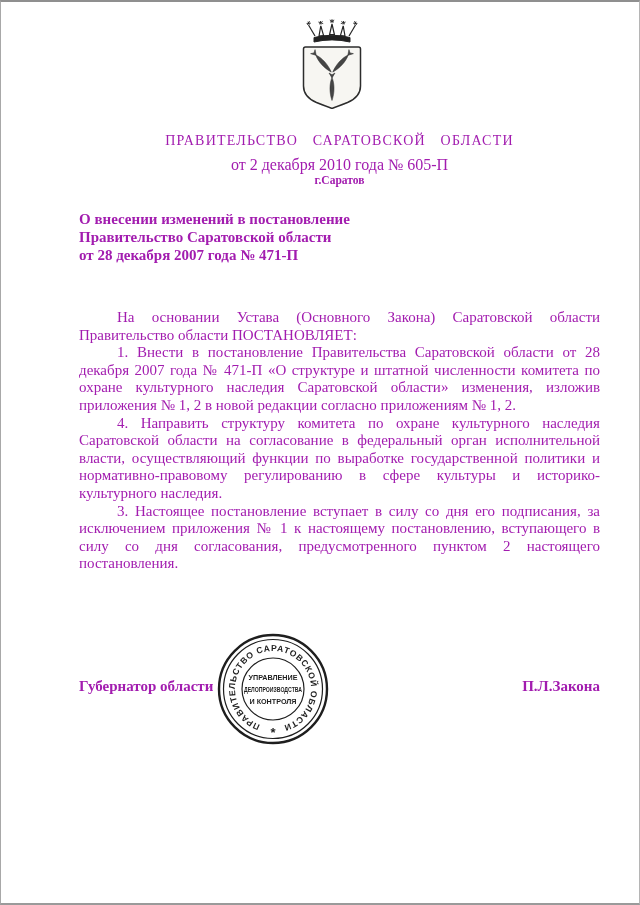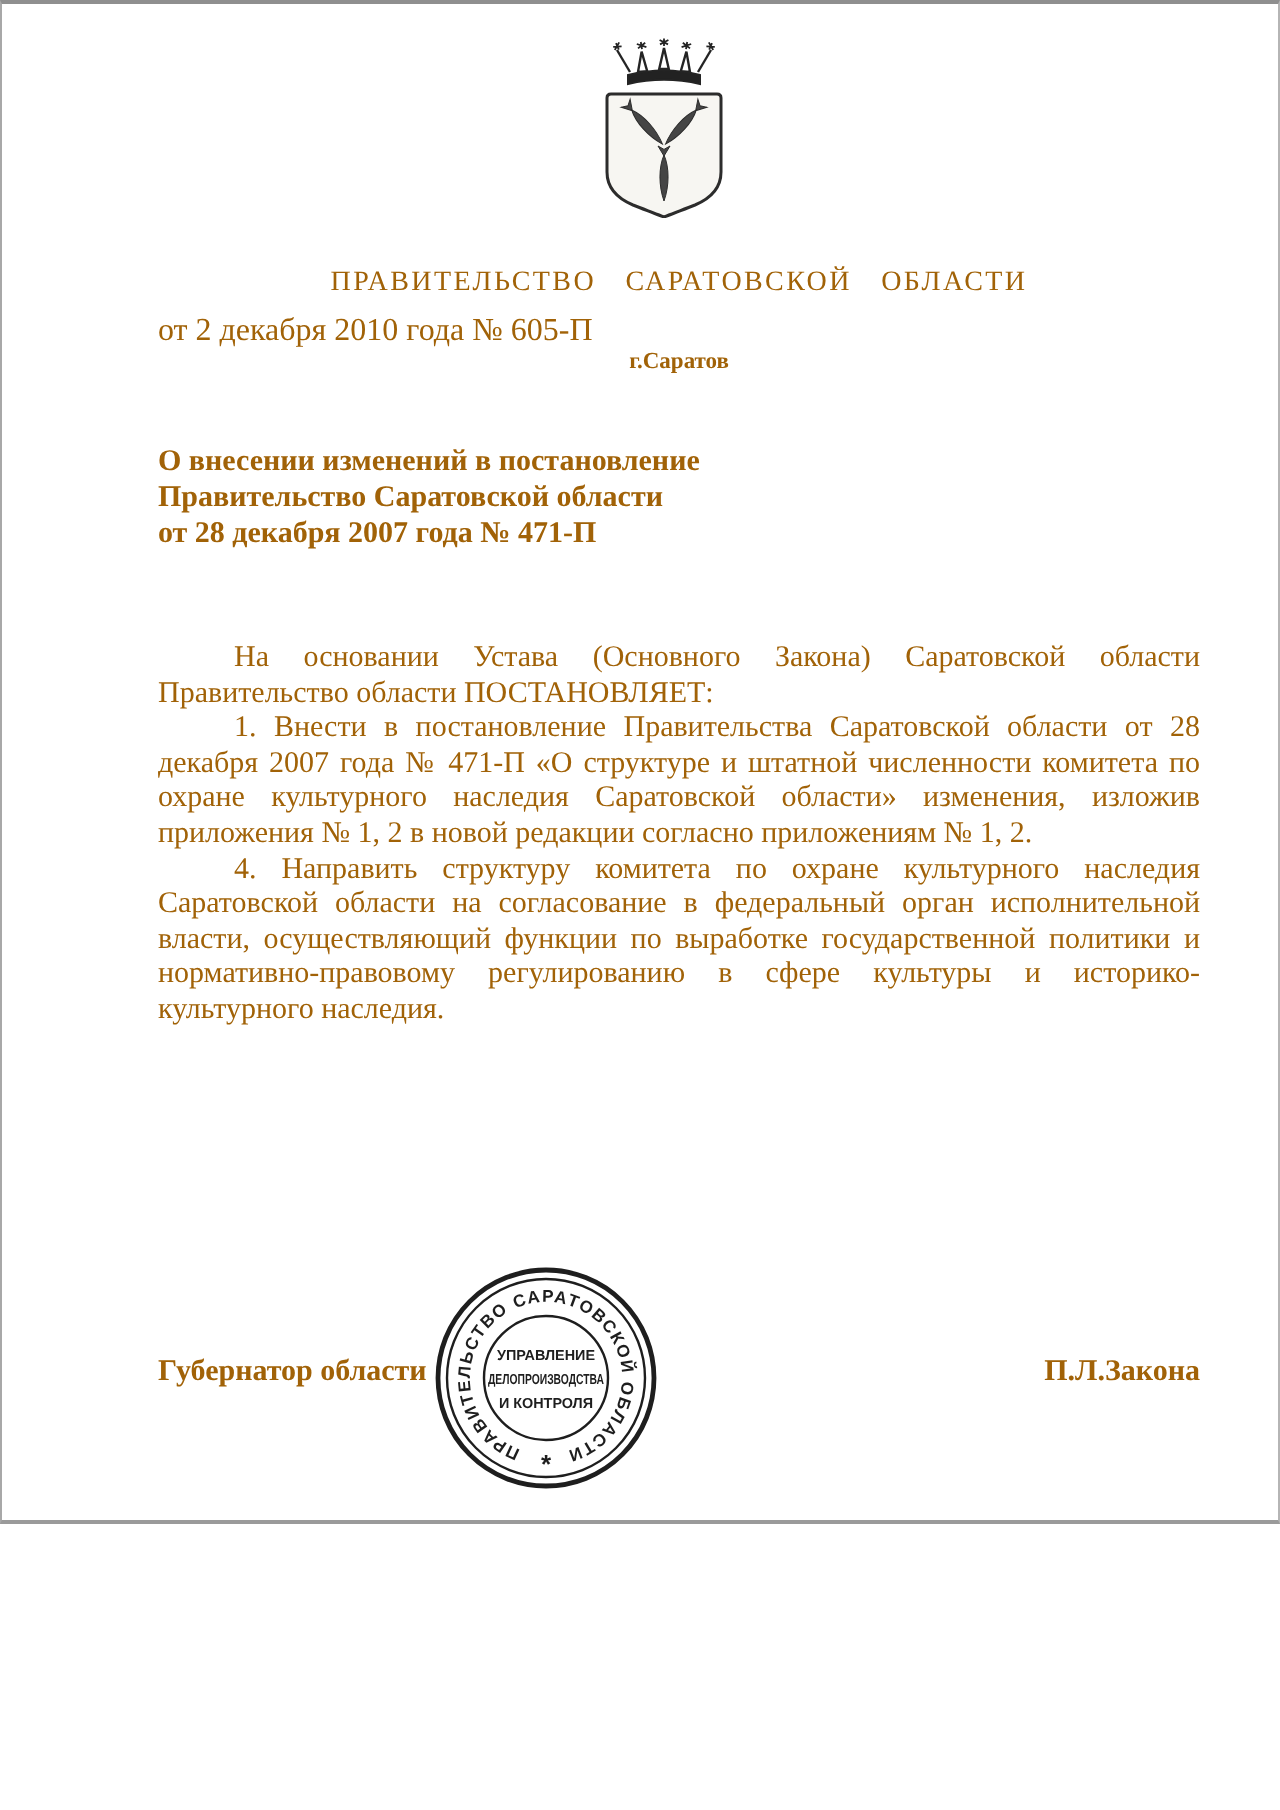--- a/index.html
+++ b/index.html
@@ -1,29 +1,29 @@
 <!DOCTYPE html>
 <html lang="ru"><head>
 <meta charset="utf-8">
 <style>
   html, body { margin: 0; padding: 0; background: #ffffff; }
   .page {
     position: relative;
     width: 640px;
-    height: 762px;
+    height: 905px;
     box-sizing: border-box;
     background: #ffffff;
     border-top: 2px solid #8f8f8f;
     border-left: 1px solid #a8a8a8;
     border-right: 1px solid #b5b5b5;
     border-bottom: 2px solid #9a9a9a;
     padding: 0 39px 0 78px;
     overflow: hidden;
     font-family: "Liberation Serif", serif;
-    color: #a16207;
+    color: #a21caf;
   }
   .emblem-wrap {
     width: 66px;
     margin: 15px auto 0;
     transform: translateX(-8px);
   }
   .org-line {
     margin-top: 20px;
     text-align: center;
     font-size: 14px;
@@ -34,31 +34,31 @@
   .doc-type {
     margin-top: 9px;
     text-align: center;
     font-size: 19px;
     font-weight: 700;
     letter-spacing: 4.5px;
     white-space: nowrap;
   }
   .date-line {
     margin-top: 7px;
-    text-align: left;
+    text-align: center;
     font-size: 16px;
   }
   .city-line {
     margin-top: 0;
     text-align: center;
     font-size: 11.5px;
     font-weight: 600;
   }
   .title-block {
-    margin-top: 35px;
+    margin-top: 24px;
     font-size: 15px;
     font-weight: 700;
     line-height: 18px;
   }
   .body-block {
     margin-top: 45px;
     font-size: 15px;
     line-height: 17.6px;
     text-align: justify;
   }
@@ -136,20 +136,21 @@
   <div class="title-block">
     <div>О внесении изменений в постановление</div>
     <div>Правительство Саратовской области</div>
     <div>от 28 декабря 2007 года № 471-П</div>
   </div>
 
   <div class="body-block">
     <p>На основании Устава (Основного Закона) Саратовской области Правительство области ПОСТАНОВЛЯЕТ:</p>
     <p>1. Внести в постановление Правительства Саратовской области от 28 декабря 2007 года № 471-П «О структуре и штатной численности комитета по охране культурного наследия Саратовской области» изменения, изложив приложения № 1, 2 в новой редакции согласно приложениям № 1, 2.</p>
     <p>4. Направить структуру комитета по охране культурного наследия Саратовской области на согласование в федеральный орган исполнительной власти, осуществляющий функции по выработке государственной политики и нормативно-правовому регулированию в сфере культуры и историко-культурного наследия.</p>
+    <p>3. Настоящее постановление вступает в силу со дня его подписания, за исключением приложения № 1 к настоящему постановлению, вступающего в силу со дня согласования, предусмотренного пунктом 2 настоящего постановления.</p>
   </div>
 
   <div class="sig-row">
     <span>Губернатор области</span>
     <span>П.Л.Закона</span>
   </div>
 
   <div class="stamp">
     <svg viewBox="0 0 112 112" width="112" height="112">
       <defs>

